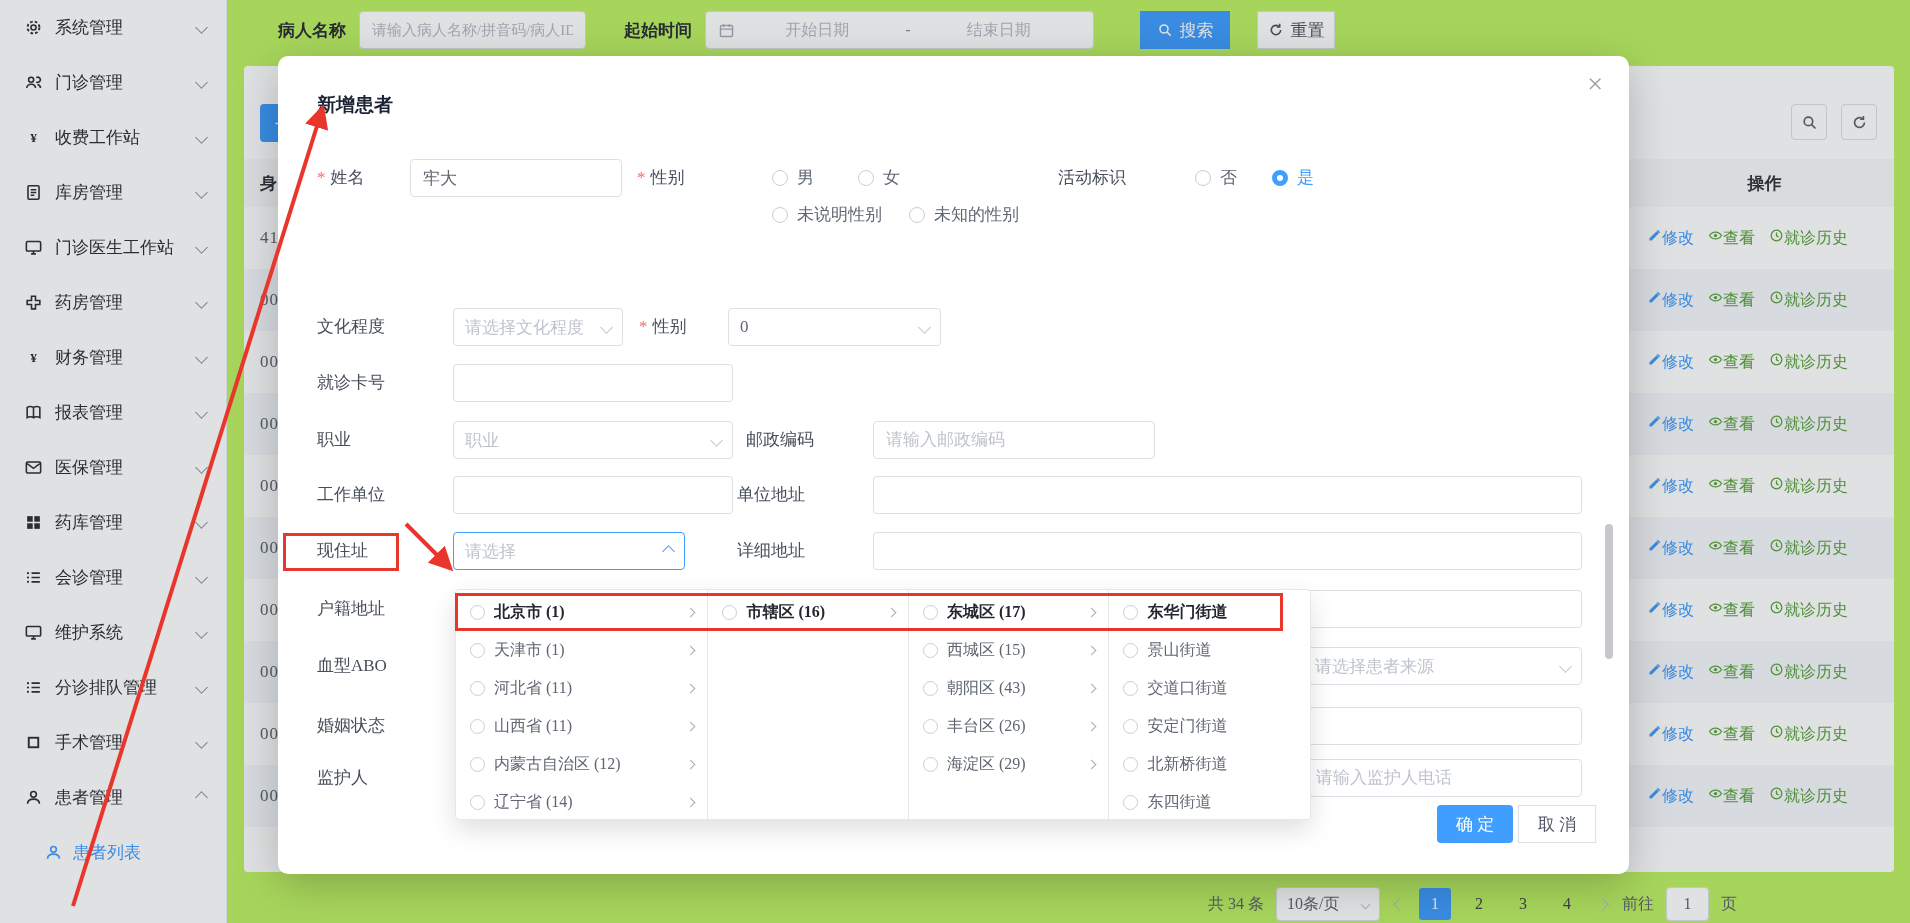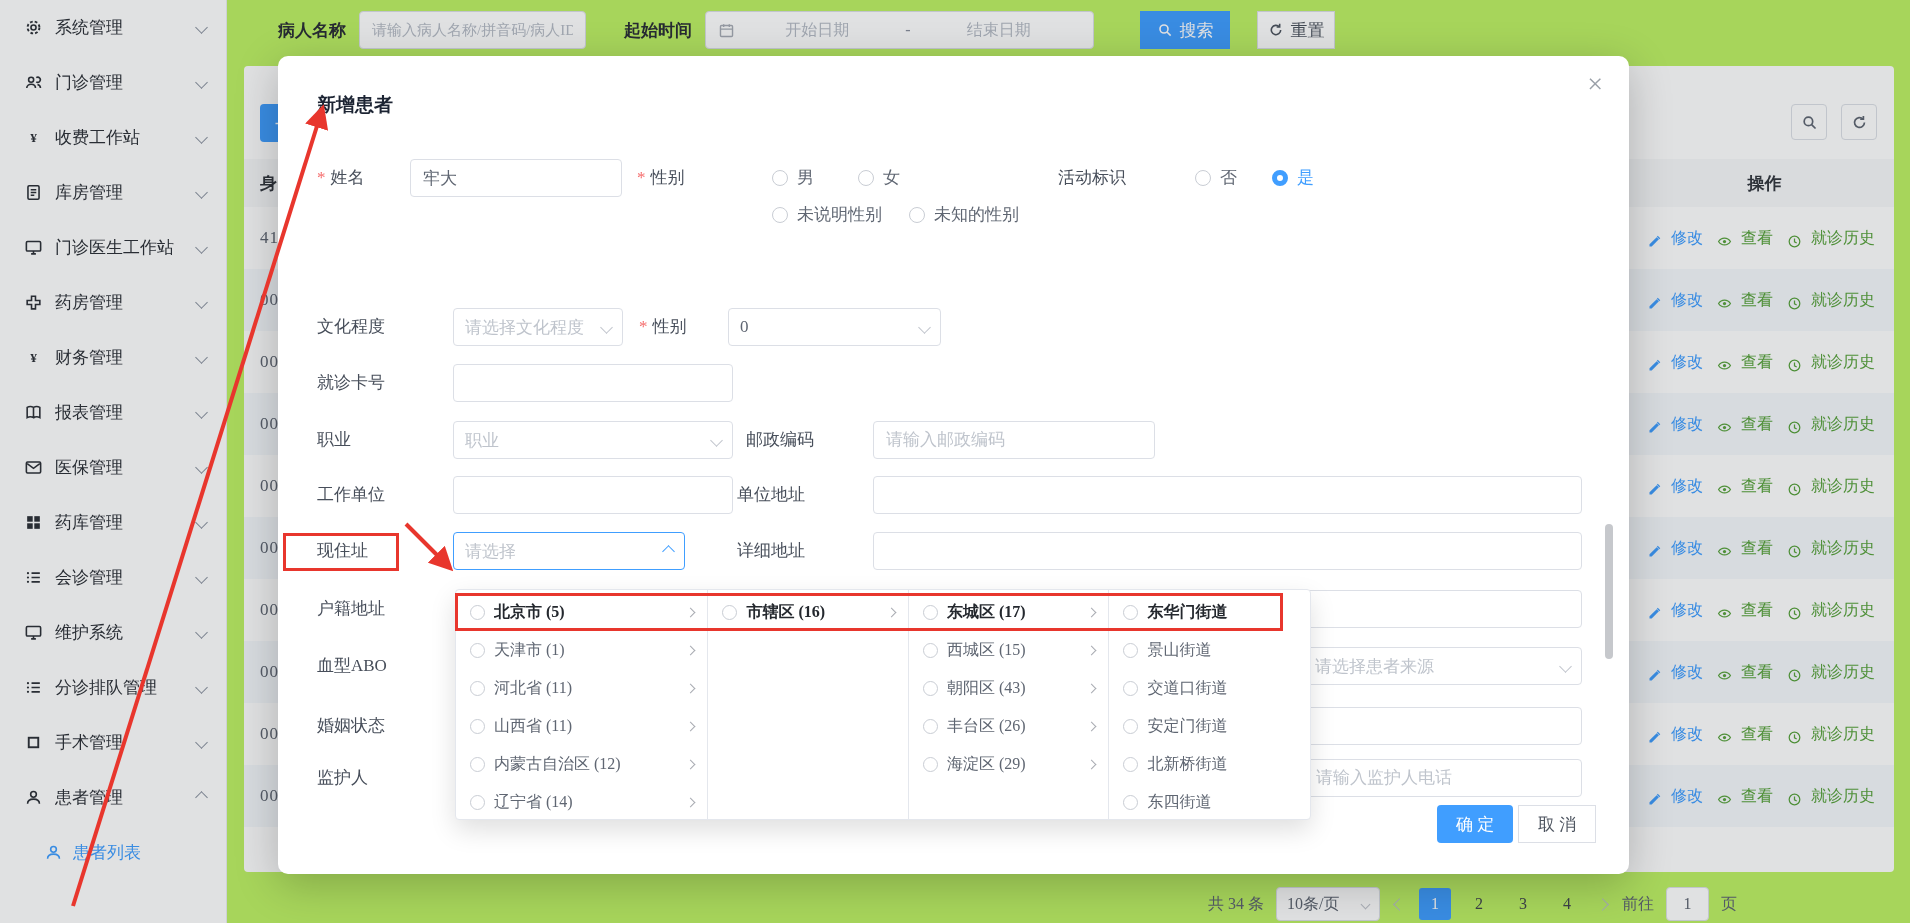--- a/index.html
+++ b/index.html
@@ -46,21 +46,21 @@
   .mini-btn .bicon{width:17px;height:17px}
 
   .thead{position:absolute;left:0;top:93px;right:0;height:48px;background:#f7f8fa;display:flex;align-items:center;font-weight:bold;font-size:17px;color:#32363d}
   .thead .h-id{padding-left:16px}
   .thead .h-op{position:absolute;right:12px;width:235px;text-align:center}
   .tbody{position:absolute;left:0;top:141px;right:0}
   .trow{position:relative;height:62px;display:flex;align-items:center;font-size:17px;color:#5f6672}
   .trow:nth-child(even){background:#f5f8fc}
   .trow .frag{padding-left:16px;letter-spacing:1px}
   .trow .ops{position:absolute;right:12px;width:235px;display:flex;align-items:center;gap:14px;font-size:16px}
-  .oplink{display:flex;align-items:flex-end;gap:9px;cursor:pointer;white-space:nowrap}
+  .oplink{display:flex;align-items:flex-start;gap:0;cursor:pointer;white-space:nowrap}
   .oplink .bicon{width:15px;height:15px}
   .lk-edit{color:#409eff}
   .lk-green{color:#58a23c}
 
   .pager{position:absolute;left:981px;top:886px;height:36px;display:flex;align-items:center;gap:12px;font-size:16px;color:#5f6672}
   .psel{width:104px;height:34px;border:1px solid #dcdfe6;border-radius:4px;background:#fff;display:flex;align-items:center;justify-content:space-between;padding:0 10px;cursor:pointer}
   .psel .chv{color:#c0c4cc}
   .pgnum{width:32px;height:32px;display:flex;align-items:center;justify-content:center;border-radius:3px;cursor:pointer;color:#43484f}
   .pgnum.active{background:#409eff;color:#fff}
   .pgchv{color:#b9bec7;cursor:pointer;padding:0 3px}
@@ -732,21 +732,21 @@
 
     <div class="fr" style="top:703px">
       <span class="flab" style="left:39px">监护人</span>
       <input class="fin" style="left: 1025px; width: 279px;" placeholder="请输入监护人电话">
     </div>
 
     <div class="casc">
       <div class="c-col" style="width:253px">
         <div class="c-item on">
             <i class="rdot"></i>
-            <span class="c-lab">北京市 (5)</span>
+            <span class="c-lab">北京市 (1)</span>
             <i class="chv right sm"></i>
           </div>
         <div class="c-item">
             <i class="rdot"></i>
             <span class="c-lab">天津市 (1)</span>
             <i class="chv right sm"></i>
           </div>
         <div class="c-item">
             <i class="rdot"></i>
             <span class="c-lab">河北省 (11)</span>

